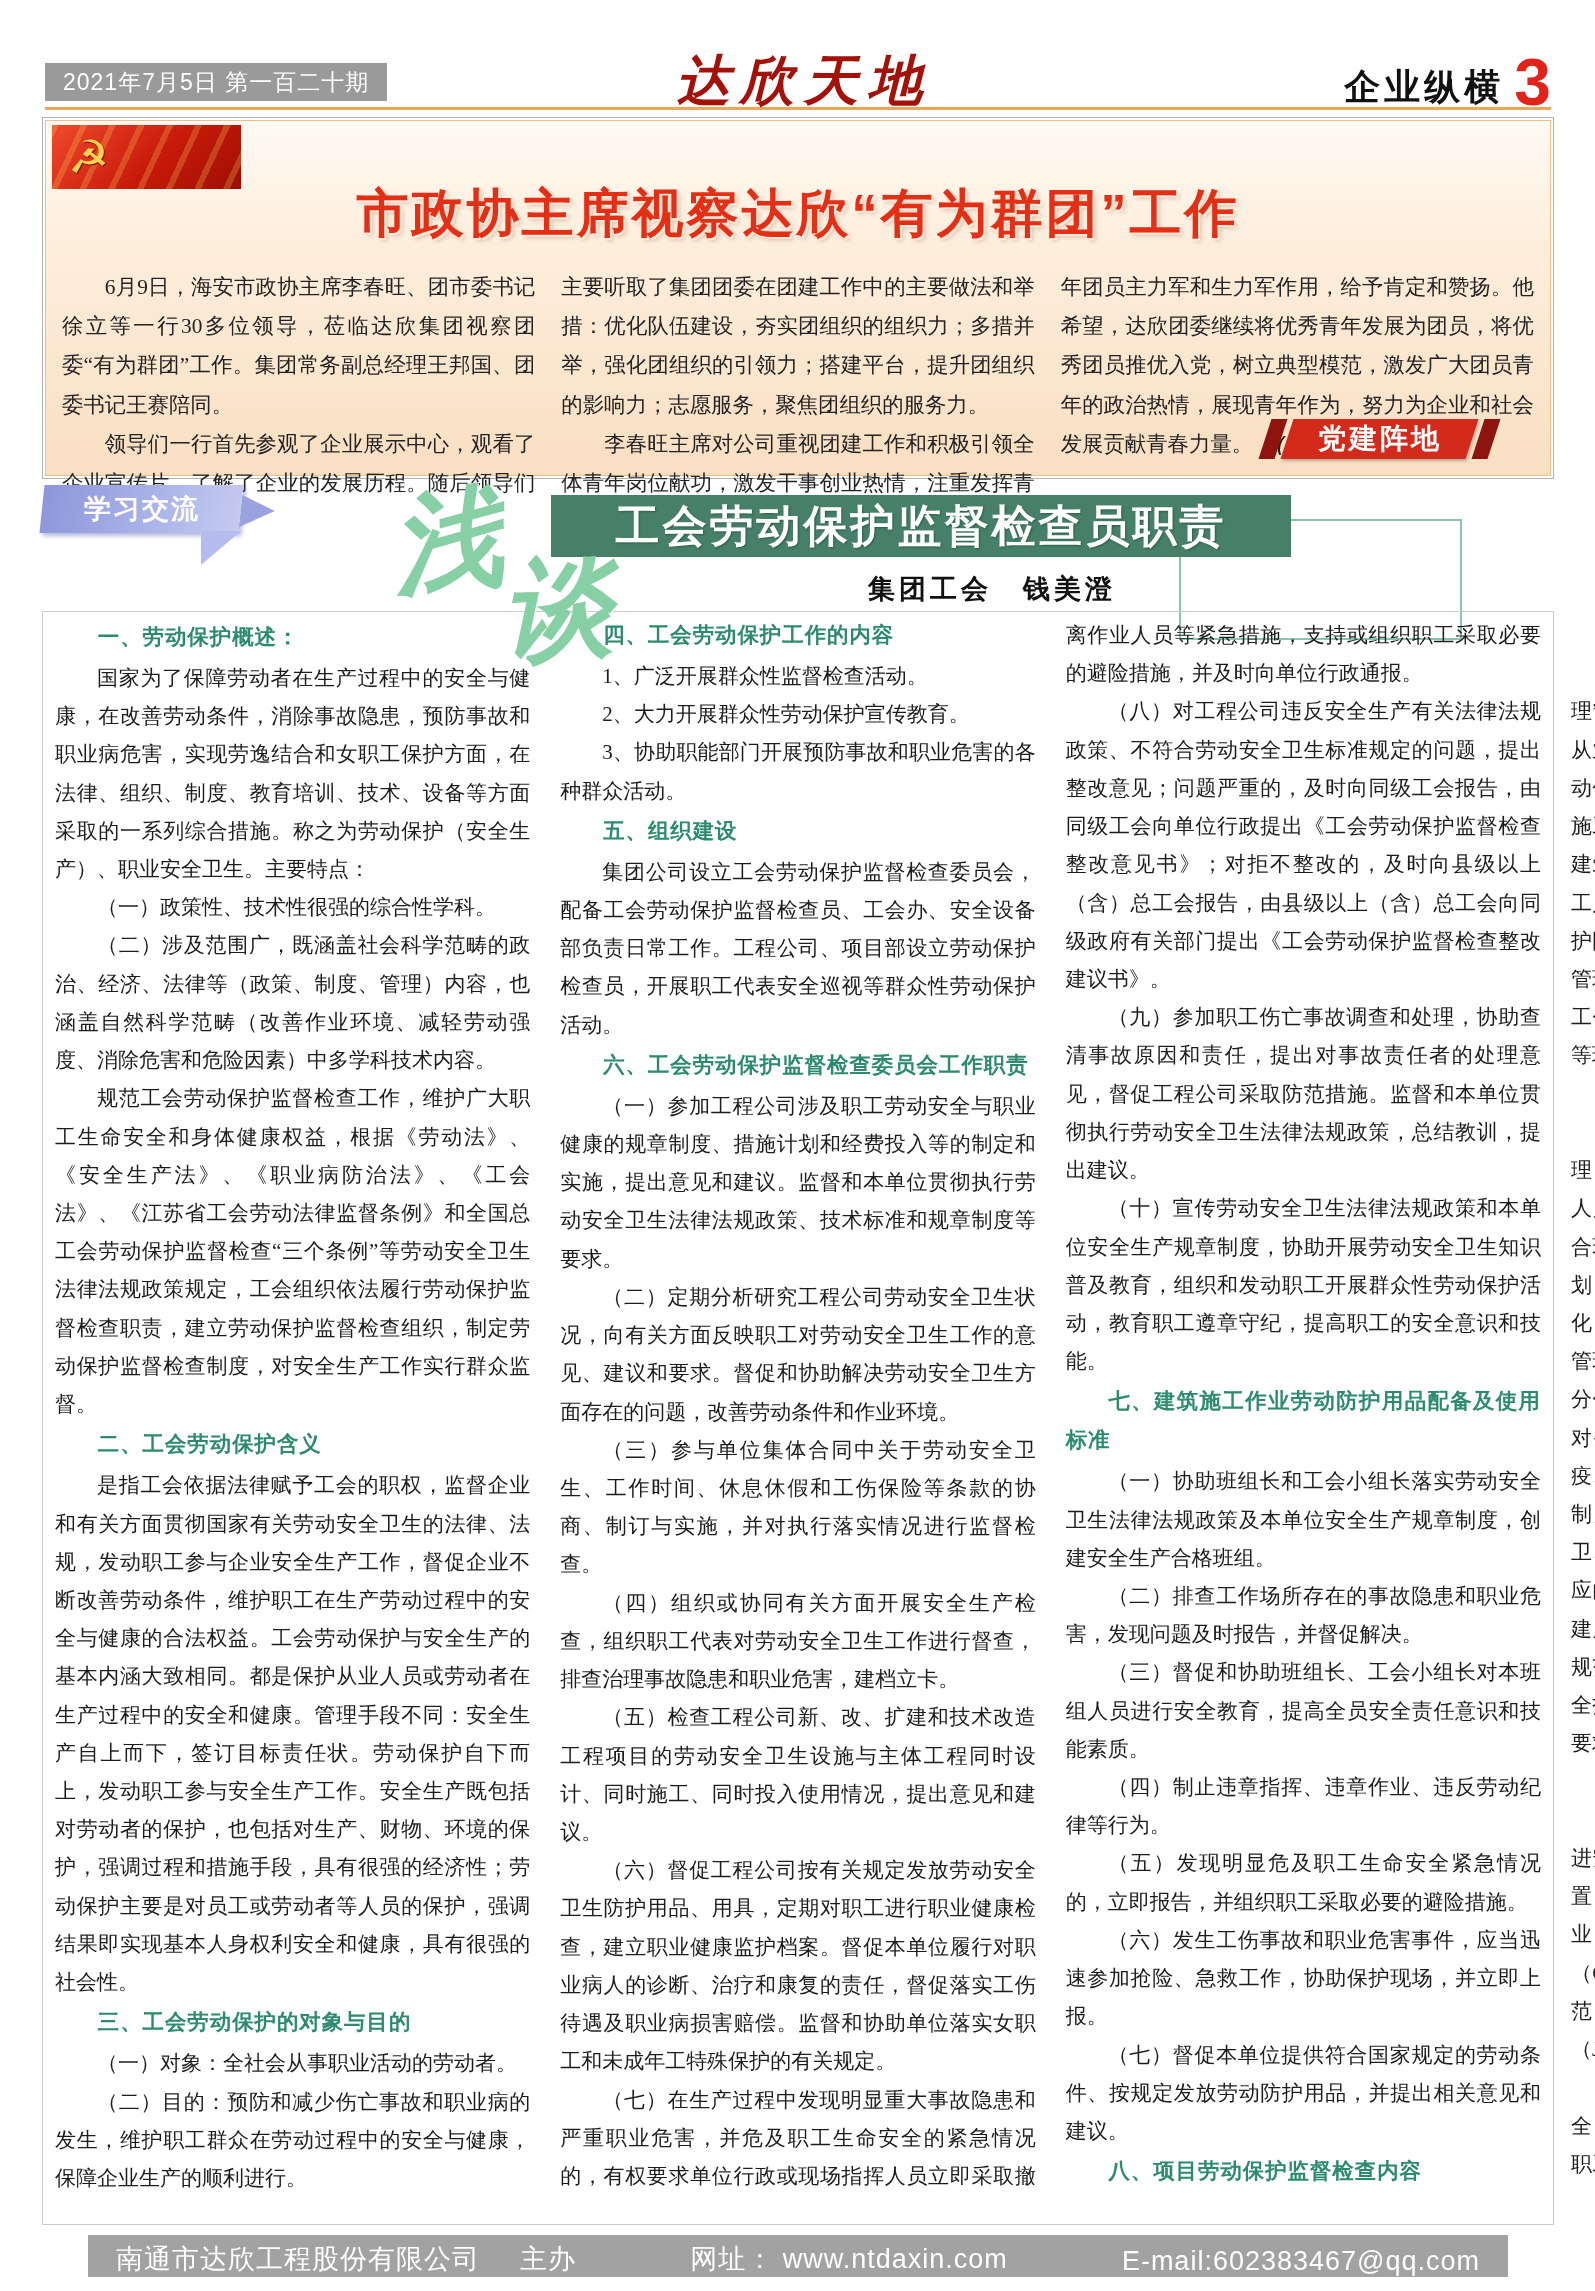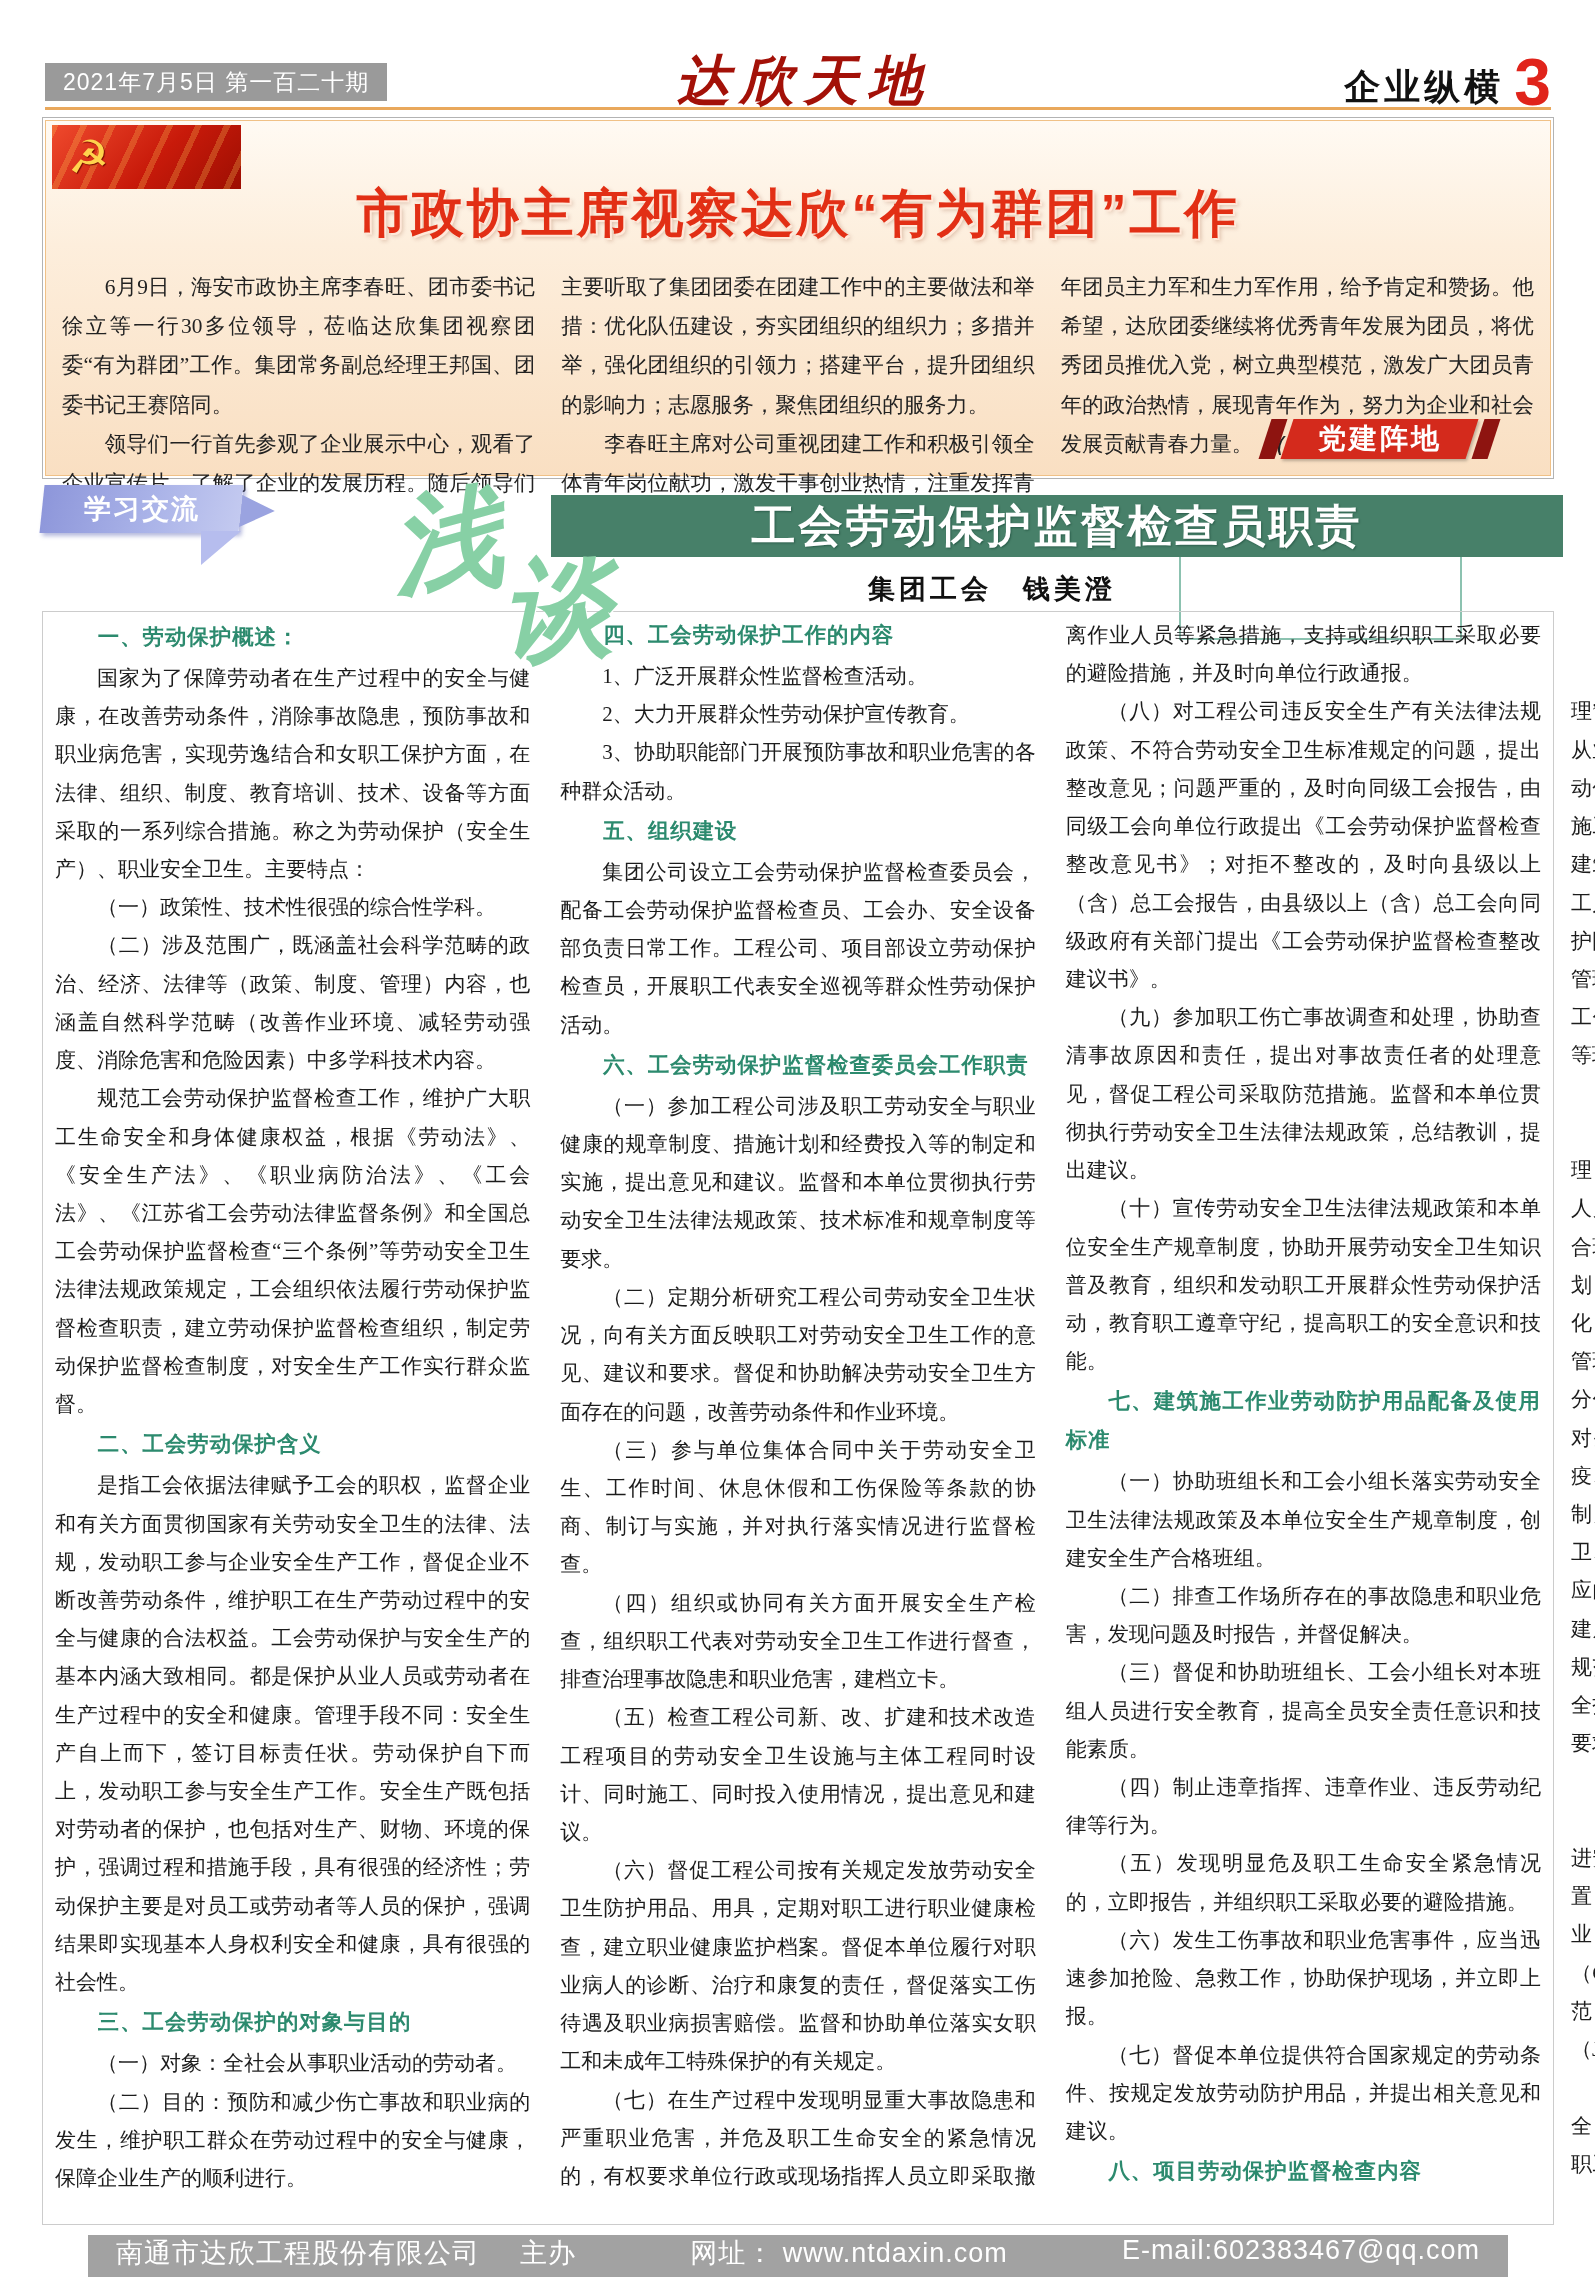--- a/index.html
+++ b/index.html
@@ -52,42 +52,42 @@
     transform:skew(-6deg);display:flex;align-items:center;justify-content:center;
     box-shadow:3px 3px 4px rgba(90,100,180,.45);}
   .tag span{transform:skew(6deg);color:#fff;font-family:"Liberation Sans",sans-serif;
     font-weight:bold;font-size:27px;letter-spacing:2px;}
   .tag::after{content:"";position:absolute;right:-34px;top:10px;border-left:34px solid #9aa3e0;
     border-top:16px solid transparent;border-bottom:16px solid transparent;}
   .tag-fold{position:absolute;left:159px;top:48px;border-top:34px solid #b6bdee;
     border-right:40px solid transparent;width:0;height:0;}
   .teal-outline{position:absolute;left:1137px;top:36px;width:279px;height:117px;
     border:2px solid #8cc2b0;background:transparent;}
-  .green-bar{position:absolute;left:509px;top:12px;width:1012px;height:62px;background:#478069;
+  .green-bar{position:absolute;left:509px;top:12px;width:740px;height:62px;background:#478069;
     display:flex;align-items:center;justify-content:center;z-index:2;}
   .green-bar span{color:#fff;font-family:"Liberation Sans",sans-serif;font-weight:bold;
     font-size:44px;letter-spacing:3px;text-shadow:1px 1px 2px rgba(0,40,30,.4);}
   .callig{position:absolute;z-index:3;color:#87d0a5;font-family:"DejaVu Serif","Liberation Serif",serif;
     font-style:italic;font-weight:bold;text-shadow:1px 1px 0 #fff;}
   .callig-1{left:350px;top:-16px;font-size:111px;transform:rotate(-6deg);}
   .callig-2{left:460px;top:52px;font-size:111px;transform:rotate(-2deg);}
   .a2-byline{position:absolute;left:509px;width:882px;top:88px;text-align:center;z-index:2;
     font-family:Liberation Mono, monospace;font-weight:bold;font-size:27px;color:#111;letter-spacing:4px;}
   
   .a2-body{position:absolute;left:42px;right:42px;top:611px;height:1614px;border:1px solid #cccccc;
     padding:4px 12px;box-sizing:border-box;
     column-count:3;column-gap:30px;column-fill:auto;
     font-size:21px;line-height:1.82;text-align:justify;color:#1c1c1c;}
   .a2-body p.para{margin:0;text-indent:2em;}
   .a2-body h4.sec-heading{margin:2px 0;text-indent:2em;font-family:"Liberation Sans",sans-serif;
     font-weight:bold;font-size:21.4px;color:#2c8a6e;letter-spacing:1px;}
   
   .footer{position:absolute;left:88px;right:88px;top:2235px;height:42px;background:#a2a2a2;
     color:#fff;font-family:"Liberation Sans",sans-serif;font-size:27px;
-    display:flex;align-items:flex-start;justify-content:space-between;padding:0 28px;letter-spacing:1px;}
+    display:flex;align-items:flex-end;justify-content:space-between;padding:0 28px;letter-spacing:1px;}
   .footer .grp{display:flex;gap:40px;}
 </style>
 </head>
 <body>
 
 <div class="header">
   <div class="date-box">2021年7月5日  第一百二十期</div>
   <div class="masthead">达欣天地</div>
   <div class="header-right">
     <span class="section-name">企业纵横</span>

